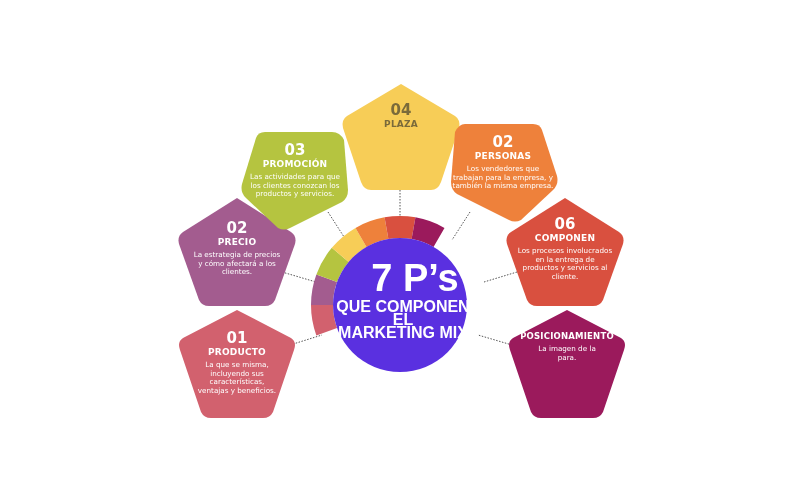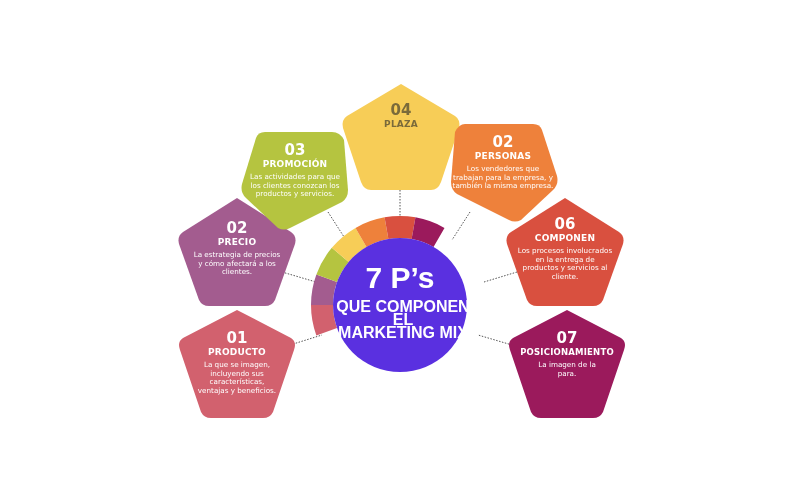--- a/index.html
+++ b/index.html
@@ -4,21 +4,21 @@
 <style>
   html, body { margin:0; padding:0; background:#ffffff; }
   body { width:800px; height:500px; position:relative; overflow:hidden; font-family:"DejaVu Sans", sans-serif; }
   #canvas { position:absolute; left:0; top:0; width:800px; height:500px; }
   .pent { position:absolute; width:120px; height:112px; }
   .pent svg { position:absolute; left:0; top:0; }
   .pent .txt { position:absolute; left:8px; right:8px; text-align:center; color:#ffffff; }
   .num { font-weight:bold; font-size:15px; line-height:16px; display:block; }
   .ttl { font-weight:bold; font-size:9px; line-height:12px; display:block; letter-spacing:0.2px; }
   .desc { font-size:7.2px; line-height:8.6px; display:block; margin-top:3px; }
-  .center-title { position:absolute; left:333px; top:262px; width:134px; text-align:center; color:#fff; font-family:"Liberation Sans", sans-serif; font-weight:bold; font-size:30px; line-height:32px; }
+  .center-title { position:absolute; left:348px; top:262px; width:134px; text-align:center; color:#fff; font-family:"Liberation Sans", sans-serif; font-weight:bold; font-size:38px; line-height:32px; }
   .center-sub { position:absolute; left:336px; top:300px; width:134px; text-align:center; color:#fff; font-family:"Liberation Sans", sans-serif; font-weight:bold; font-size:16px; line-height:13px; }
 </style>
 </head>
 <body>
 
 <svg id="canvas" width="800" height="500" viewBox="0 0 800 500">
 
   <g stroke="#555" stroke-width="1" stroke-dasharray="1.5,1.5" fill="none">
     <line x1="290" y1="345" x2="322" y2="335"></line>
     <line x1="282" y1="272" x2="316" y2="282"></line>
@@ -47,21 +47,21 @@
   <span>MARKETING MIX</span>
 </div>
 
 <div class="pent" style="left:177px;top:308px;">
   <svg width="120" height="112">
       <path d="M60,2 L114,30 Q120,34 117,42 L96,104 Q93,110 86,110 L34,110 Q27,110 24,104 L3,42 Q0,34 6,30 Z" fill="#d2616e"></path>
     </svg>
   <div class="txt" style="top:10px;margin-top:12px;">
     <span class="num">01</span>
     <span class="ttl">PRODUCTO</span>
-    <span class="desc" style="padding:0 12px;">La que se imagen, incluyendo sus características, ventajas y beneficios.</span>
+    <span class="desc" style="padding:0 12px;">La que se misma, incluyendo sus características, ventajas y beneficios.</span>
   </div>
 </div>
 
 <div class="pent" style="left:177px;top:196px;">
   <svg width="120" height="112">
       <path d="M60,2 L114,36 Q120,40 118,48 L98,104 Q95,110 88,110 L32,110 Q25,110 22,104 L2,48 Q0,40 6,36 Z" fill="#a35c8f"></path>
     </svg>
   <div class="txt" style="top:24px;text-align:center;">
     <span class="num">02</span>
     <span class="ttl">PRECIO</span>
@@ -110,17 +110,16 @@
     <span class="ttl">COMPONEN</span>
     <span class="desc" style="padding:0 4px;">Los procesos involucrados en la entrega de productos y servicios al cliente.</span>
   </div>
 </div>
 
 <div class="pent" style="left:507px;top:308px;">
   <svg width="120" height="112">
       <path d="M60,2 L114,30 Q120,34 117,42 L96,104 Q93,110 86,110 L34,110 Q27,110 24,104 L3,42 Q0,34 6,30 Z" fill="#9b1a5c"></path>
     </svg>
   <div class="txt" style="top:22px;">
-    <span class="num">07</span>
     <span class="ttl" style="font-size:8.5px;">POSICIONAMIENTO</span>
     <span class="desc" style="padding:0 18px;">La imagen de la para.</span>
   </div>
 </div>
 
 </body></html>

